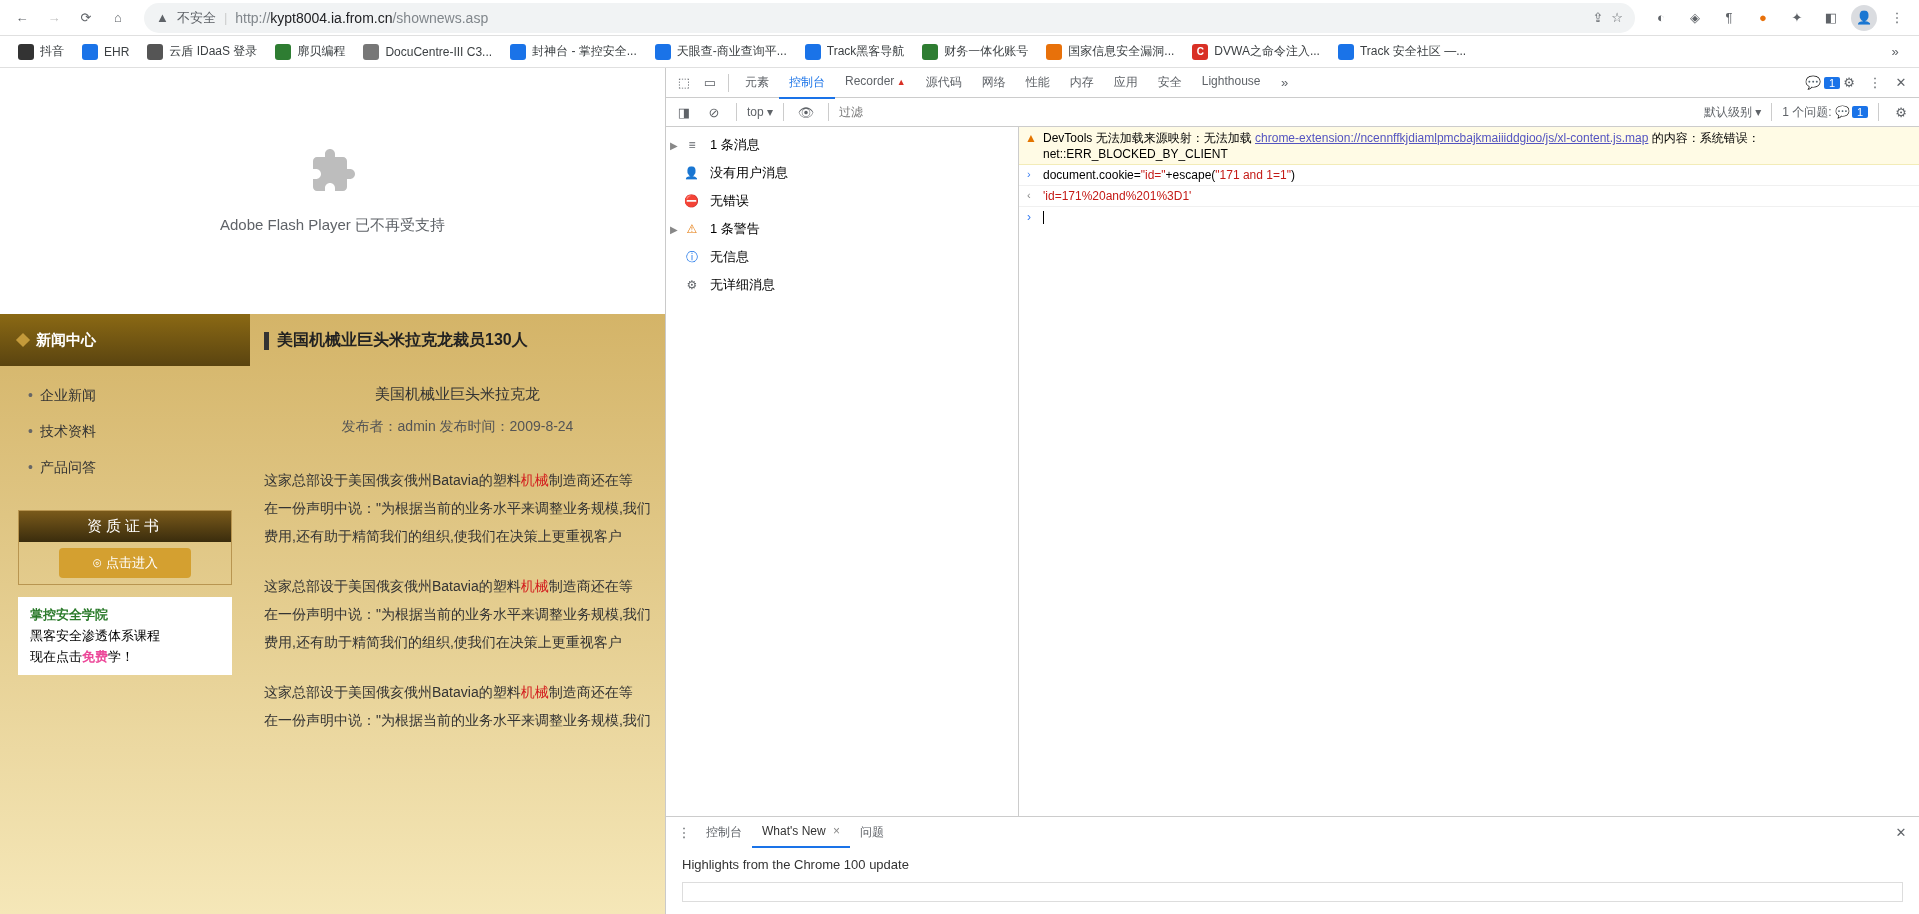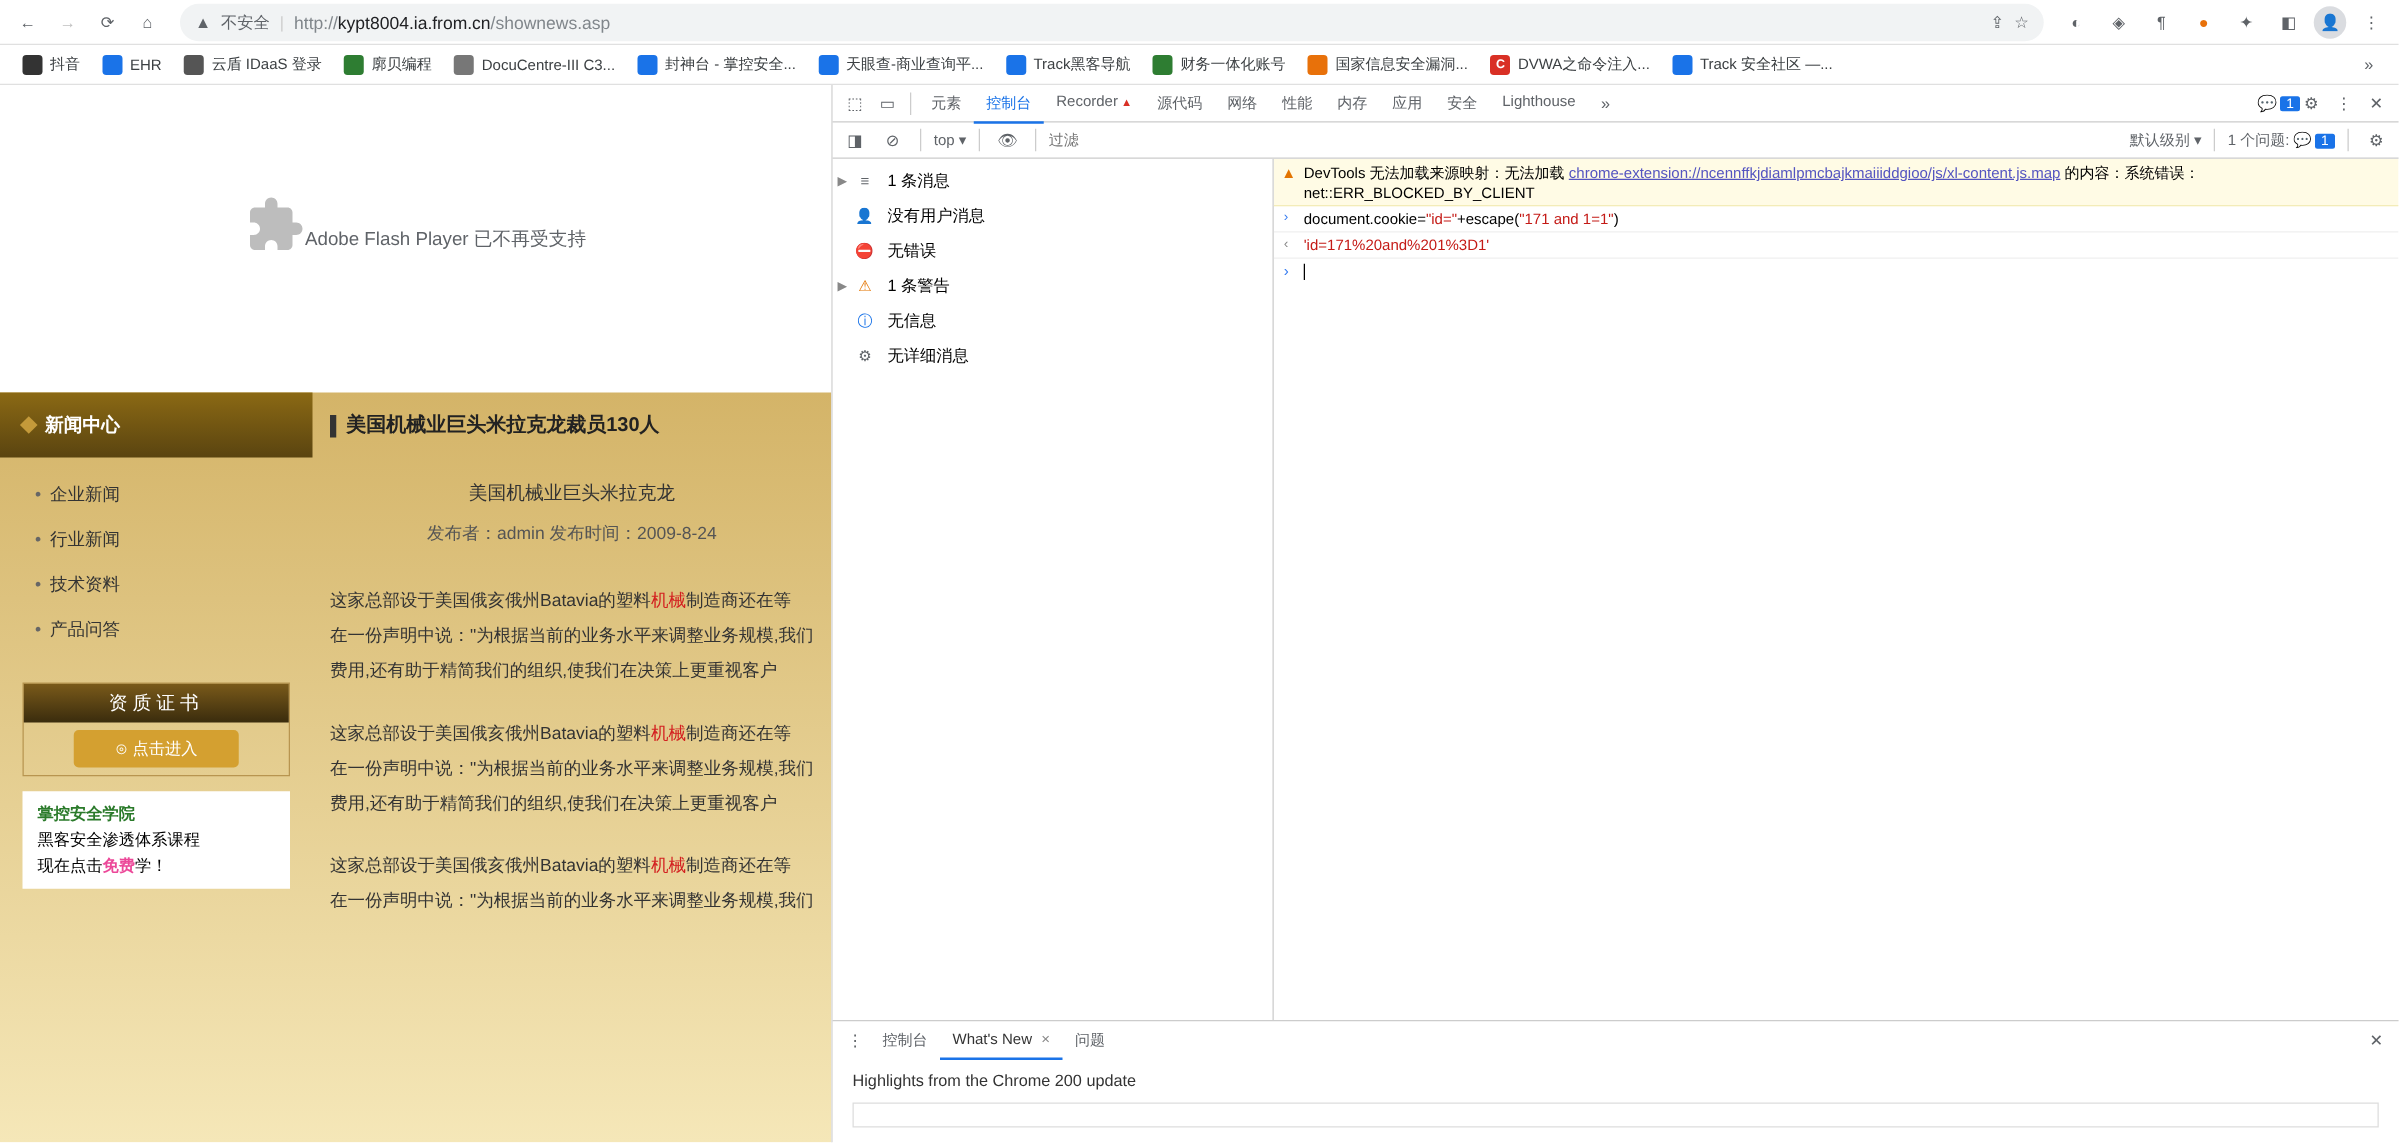--- a/index.html
+++ b/index.html
@@ -22,21 +22,21 @@
 .bookmarks{display:flex;align-items:center;height:32px;padding:0 10px;gap:2px;border-bottom:1px solid #e0e0e0}
 .bookmark{display:flex;align-items:center;gap:6px;padding:4px 8px;border-radius:4px;cursor:pointer;font-size:12px;color:#3c4043;white-space:nowrap}
 .bm-icon{width:16px;height:16px;border-radius:3px;display:flex;align-items:center;justify-content:center;font-size:10px;color:#fff;font-weight:bold}
 
 
 .main-split{display:flex;height:calc(100vh - 68px)}
 .page-content{width:665px;background:#fff;overflow:hidden;position:relative}
 .devtools{flex:1;border-left:1px solid #cacaca;display:flex;flex-direction:column;background:#fff}
 
 
-.flash-area{height:246px;display:flex;flex-direction:row;align-items:center;justify-content:center;color:#5f6368}
+.flash-area{height:246px;display:flex;flex-direction:column;align-items:center;justify-content:center;color:#5f6368}
 .puzzle{font-size:48px;color:#bdbdbd;margin-bottom:10px}
 
 
 .website{background:linear-gradient(#d4b468,#f5e7b8);min-height:600px;display:flex}
 .sidebar{width:250px}
 .sidebar-header{height:52px;background:linear-gradient(#8b6914,#5a4410);color:#fff;display:flex;align-items:center;padding-left:36px;font-weight:bold;position:relative;font-size:15px}
 .sidebar-header::before{content:"";position:absolute;left:18px;width:10px;height:10px;background:#c49a3a;transform:rotate(45deg)}
 .sidebar-menu{padding:12px 0}
 .sidebar-item{padding:9px 0 9px 40px;font-size:14px;color:#333;cursor:pointer;position:relative}
 .sidebar-item::before{content:"•";position:absolute;left:28px;color:#666}
@@ -198,21 +198,20 @@
           </svg>
       </div>
       <div style="font-size:15px">Adobe Flash Player 已不再受支持</div>
     </div>
 
     <div class="website">
       <div class="sidebar">
         <div class="sidebar-header">新闻中心</div>
         <div class="sidebar-menu" id="sbmenu">
             <div class="sidebar-item">企业新闻</div>
-            <div class="sidebar-item">行业新闻</div>
             <div class="sidebar-item">技术资料</div>
             <div class="sidebar-item">产品问答</div>
           </div>
         <div class="cert-box">
           <div class="cert-header">资质证书</div>
           <div class="cert-btn">⊙ 点击进入</div>
         </div>
         <div class="ad-box">
           <div><span class="ad-green">掌控安全学院</span></div>
           <div>黑客安全渗透体系课程</div>
@@ -326,17 +325,17 @@
       <div class="dt-drawer-tabs">
         <div class="dt-icon">⋮</div>
         <div id="drawer-tabs" style="display:flex">
             <div class="drawer-tab">控制台</div>
             <div class="drawer-tab active">What's New<span class="drawer-close"> ×</span></div>
             <div class="drawer-tab">问题</div>
           </div>
         <div class="sp"></div>
         <div class="dt-icon">✕</div>
       </div>
-      <div class="drawer-body">Highlights from the Chrome 200 update</div>
+      <div class="drawer-body">Highlights from the Chrome 100 update</div>
       <div style="height:20px;margin:0 16px 12px;border:1px solid #ddd"></div>
     </div>
   </div>
 </div>
 
 </body></html>

